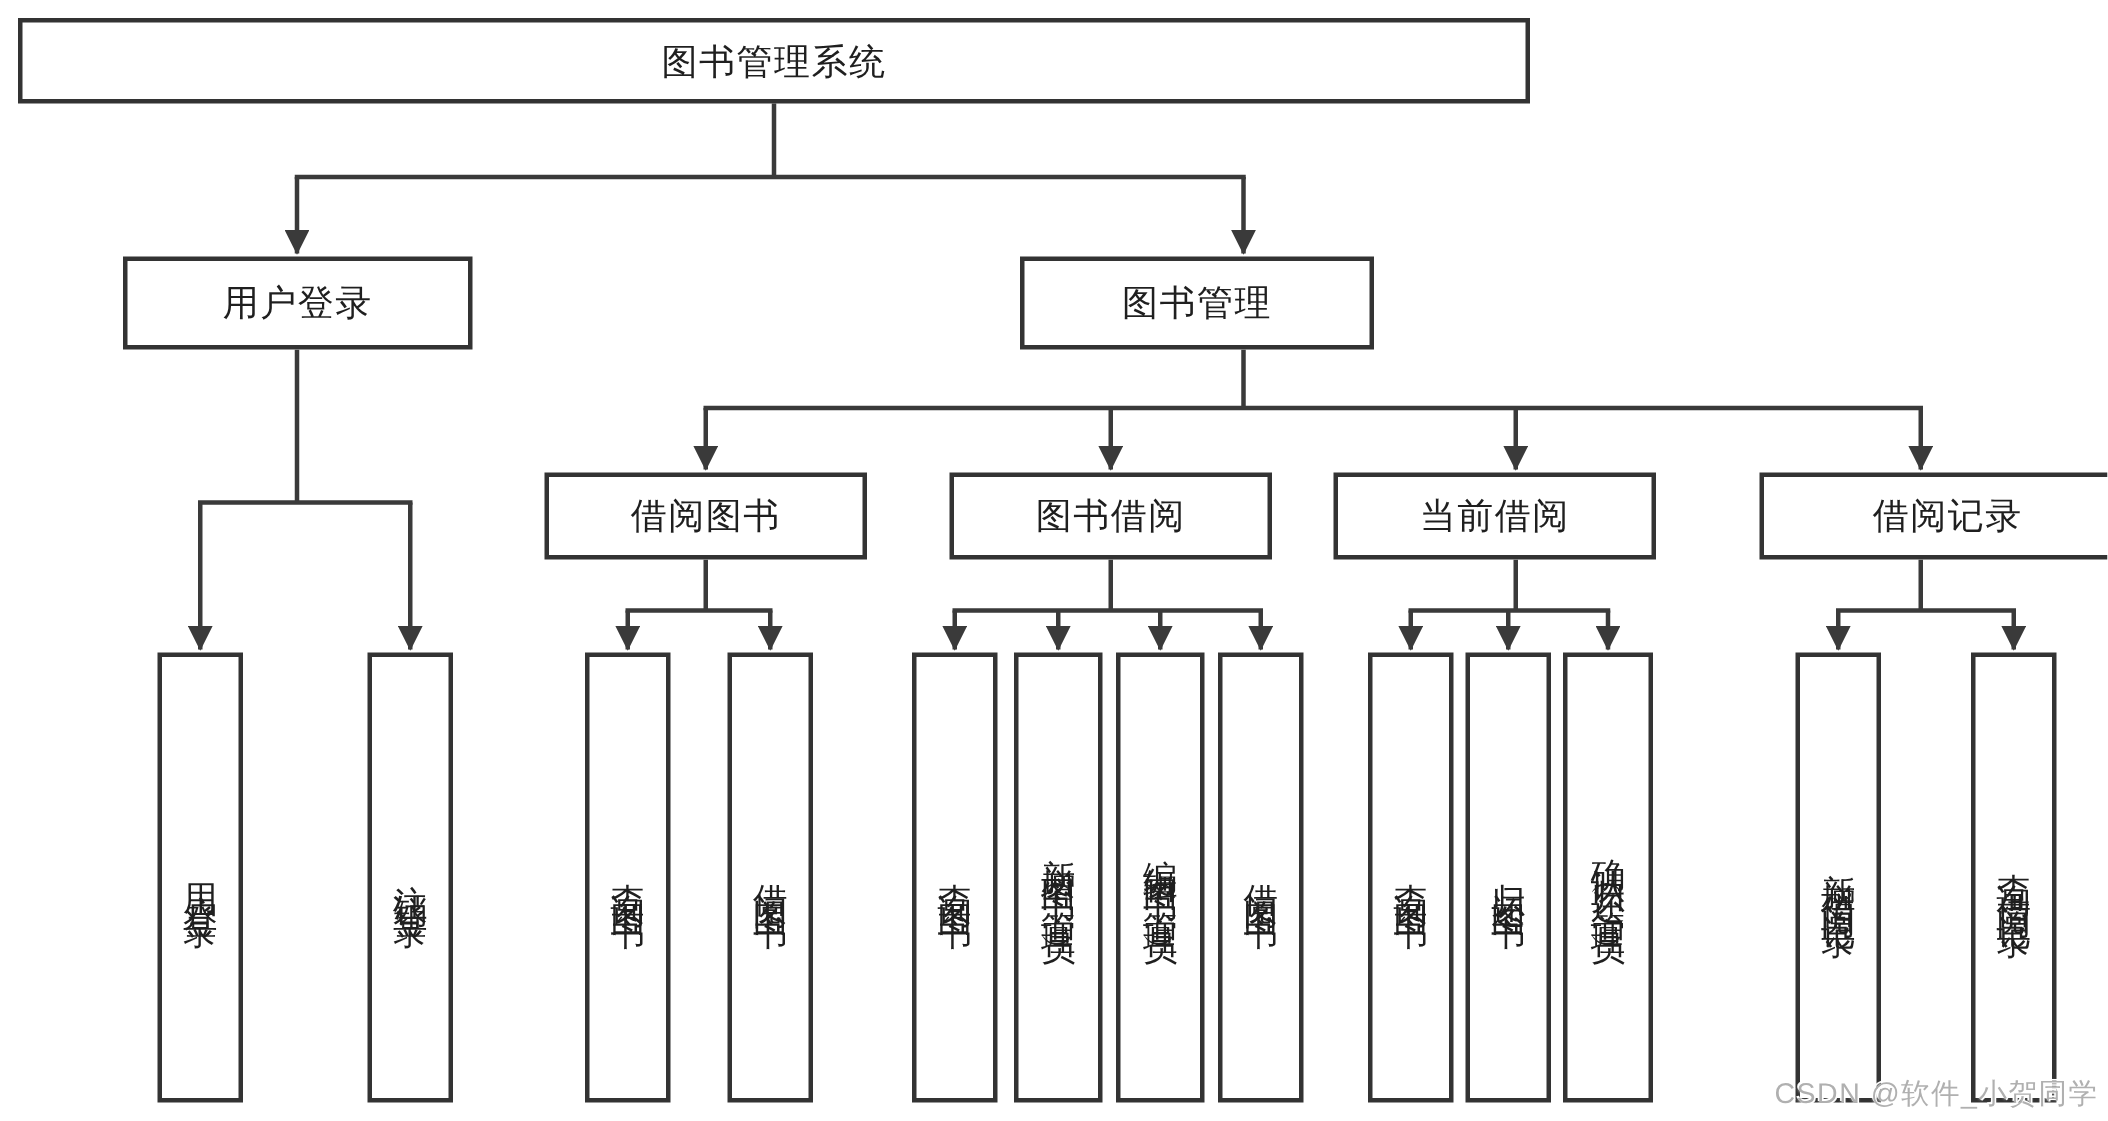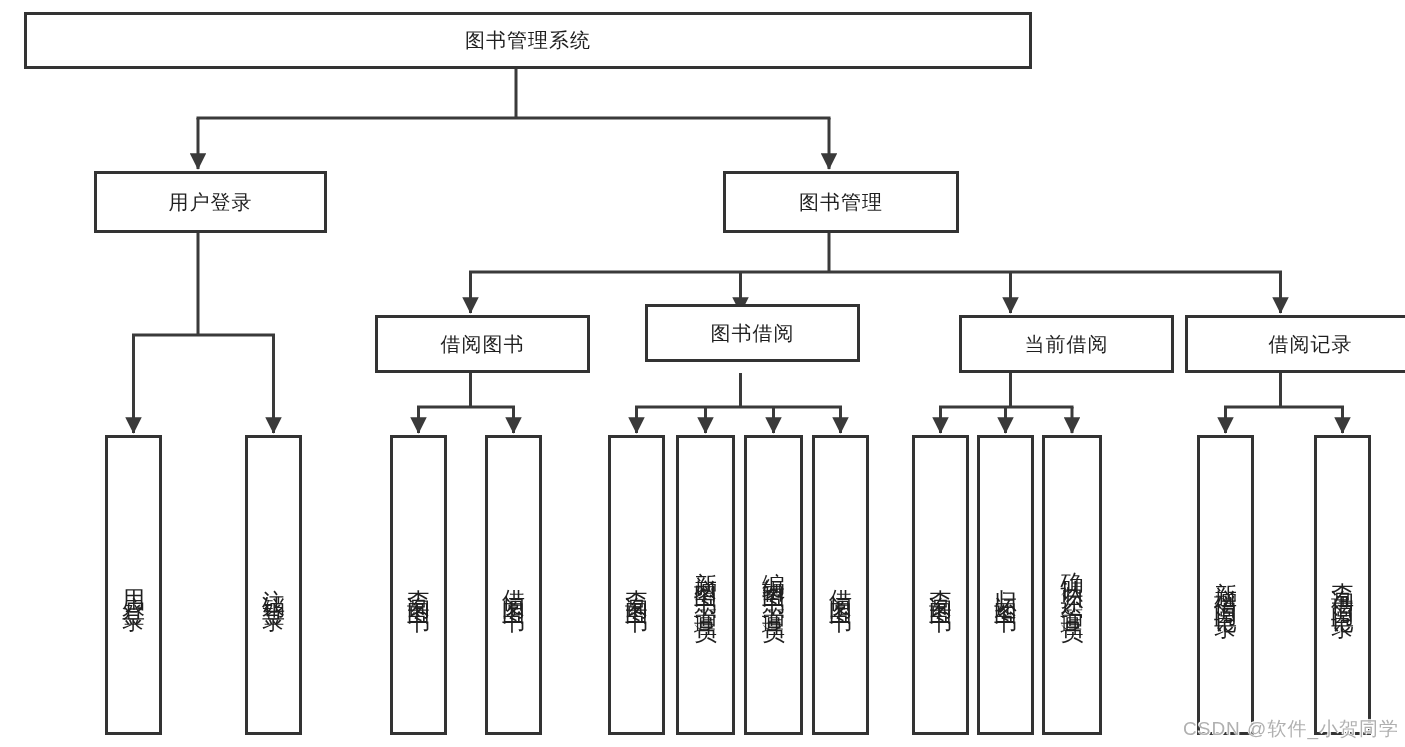--- a/index.html
+++ b/index.html
@@ -34,21 +34,21 @@
   .node {
     position: absolute;
     z-index: 2;
     background: var(--background);
     border: 3px solid var(--border);
     color: var(--text);
     display: flex;
     align-items: center;
     justify-content: center;
   }
-  .hnode { font-size: 20px; letter-spacing: 1px; margin-left: 12px; }
+  .hnode { font-size: 24px; letter-spacing: 1px; }
   .vnode span {
     writing-mode: vertical-rl;
     text-orientation: mixed;
     font-size: 23px;
     letter-spacing: 7px;
     line-height: 1;
     white-space: nowrap;
   }
   .watermark {
     position: absolute;
@@ -107,25 +107,25 @@
     <line class="wire" x1="1005.5" y1="407" x2="1005.5" y2="433" marker-end="url(#arrow)"></line>
     <line class="wire" x1="1072" y1="407" x2="1072" y2="433" marker-end="url(#arrow)"></line>
 
     <line class="wire" x1="1225.5" y1="407" x2="1225.5" y2="433" marker-end="url(#arrow)"></line>
     <line class="wire" x1="1342.5" y1="407" x2="1342.5" y2="433" marker-end="url(#arrow)"></line>
   </svg>
 
   <div class="node hnode" style="left:12px;top:12px;width:1008px;height:57px">图书管理系统</div>
 
   <div class="node hnode" style="left:82px;top:171px;width:233px;height:62px">用户登录</div>
-  <div class="node hnode" style="left:711px;top:171px;width:236px;height:62px">图书管理</div>
+  <div class="node hnode" style="left:680px;top:171px;width:236px;height:62px">图书管理</div>
 
   <div class="node hnode" style="left:363px;top:315px;width:215px;height:58px">借阅图书</div>
-  <div class="node hnode" style="left:633px;top:304px;width:215px;height:58px">图书借阅</div>
-  <div class="node hnode" style="left:947px;top:315px;width:215px;height:58px">当前借阅</div>
+  <div class="node hnode" style="left:633px;top:315px;width:215px;height:58px">图书借阅</div>
+  <div class="node hnode" style="left:889px;top:315px;width:215px;height:58px">当前借阅</div>
   <div class="node hnode" style="left:1173px;top:315px;width:251px;height:58px">借阅记录</div>
 
   <div class="node vnode" style="left:105px;top:435px;width:57px;height:300px">
     <span>用户登录</span>
   </div>
   <div class="node vnode" style="left:245px;top:435px;width:57px;height:300px">
     <span>注销登录</span>
   </div>
 
   <div class="node vnode" style="left:390px;top:435px;width:57px;height:300px">

